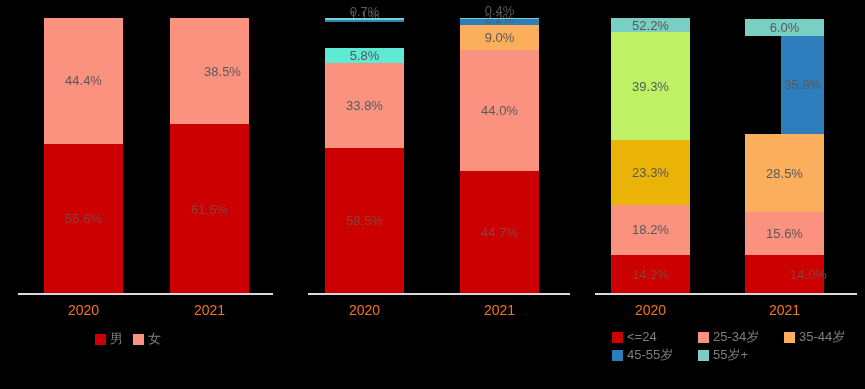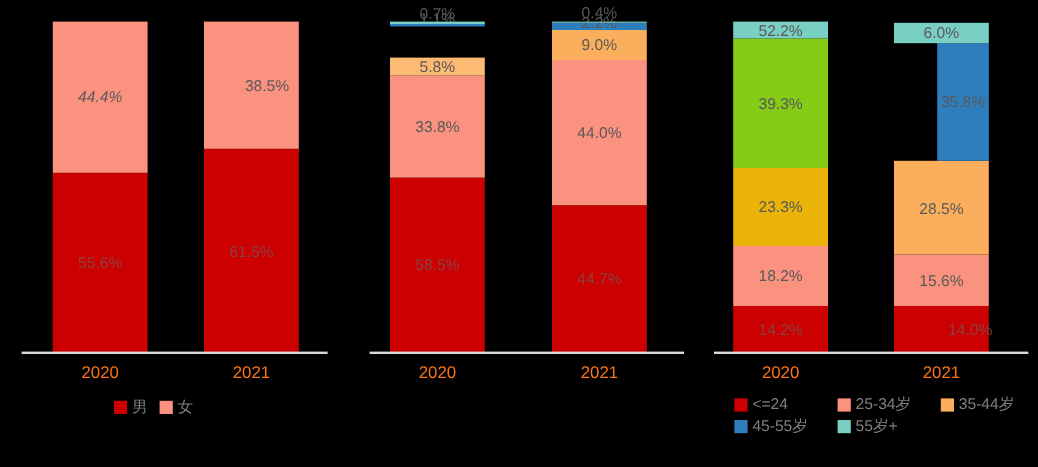--- a/index.html
+++ b/index.html
@@ -125,21 +125,21 @@
 <body>
 
 <div class="canvas">
 
   <div class="panel" id="panel-gender">
     <div class="plot">
       <div class="bar" id="g-bar-0" style="left: 44px; height: 276px; width: 79px;">
           <div class="seg" style="background: rgb(204, 0, 0); height: 153.456px;">
             <span class="seg-label dark-on-red">55.6%</span>
           </div>
-          <div class="seg" style="background: rgb(251, 146, 128); height: 128px; font-style: italic;">
+          <div class="seg" style="background: rgb(251, 146, 128); height: 128px;">
             <span class="seg-label">44.4%</span>
           </div>
         </div>
       <div class="bar" id="g-bar-1" style="left: 170px; height: 276px; width: 79px;">
           <div class="seg" style="background: rgb(204, 0, 0); height: 169.74px;">
             <span class="seg-label dark-on-red">61.5%</span>
           </div>
           <div class="seg" style="background: rgb(251, 146, 128); height: 106.26px; padding-left: 26px;">
             <span class="seg-label">38.5%</span>
           </div>
@@ -164,21 +164,21 @@
 
   <div class="panel" id="panel-age">
     <div class="plot">
       <div class="bar" id="a-bar-0" style="left: 35px; height: 276px; width: 79px;">
           <div class="seg" style="background: rgb(204, 0, 0); height: 161.46px;">
             <span class="seg-label dark-on-red">58.5%</span>
           </div>
           <div class="seg" style="background: rgb(251, 146, 128); height: 93.288px;">
             <span class="seg-label">33.8%</span>
           </div>
-          <div class="seg" style="background: #fdba74; height: 16.008px; margin-top: 26px;">
+          <div class="seg" style="background: #5eead4; height: 16.008px; margin-top: 26px;">
             <span class="seg-label">5.8%</span>
           </div>
           <div class="seg" style="background: rgb(46, 126, 190); height: 3.036px;">
             <span class="seg-label" style="position: absolute; left: 50%; transform: translateX(-50%); bottom: 0px;">1.1%</span>
           </div>
           <div class="seg" style="background: rgb(122, 207, 196); height: 1.932px;">
             <span class="seg-label" style="position: absolute; left: 50%; transform: translateX(-50%); bottom: 2px;">0.7%</span>
           </div>
         </div>
       <div class="bar" id="a-bar-1" style="left: 170px; height: 276px; width: 79px;">
@@ -233,21 +233,21 @@
       <div class="bar" id="e-bar-0" style="left: 21px; height: 276px; width: 79px;">
           <div class="seg" style="background: rgb(204, 0, 0); height: 39.192px;">
             <span class="seg-label dark-on-red">14.2%</span>
           </div>
           <div class="seg" style="background: rgb(251, 146, 128); height: 50.232px;">
             <span class="seg-label">18.2%</span>
           </div>
           <div class="seg" style="background: #eab308; height: 64.308px;">
             <span class="seg-label">23.3%</span>
           </div>
-          <div class="seg" style="background: #84cc16; height: 108.468px;">
+          <div class="seg" style="background: #bef264; height: 108.468px;">
             <span class="seg-label">39.3%</span>
           </div>
           <div class="seg" style="background: rgb(122, 207, 196); height: 14.076px;">
             <span class="seg-label">52.2%</span>
           </div>
         </div>
       <div class="bar" id="e-bar-1" style="left: 155px; height: 276px; width: 79px;">
           <div class="seg" style="background: rgb(204, 0, 0); height: 38.64px; padding-left: 48px;">
             <span class="seg-label dark-on-red">14.0%</span>
           </div>

